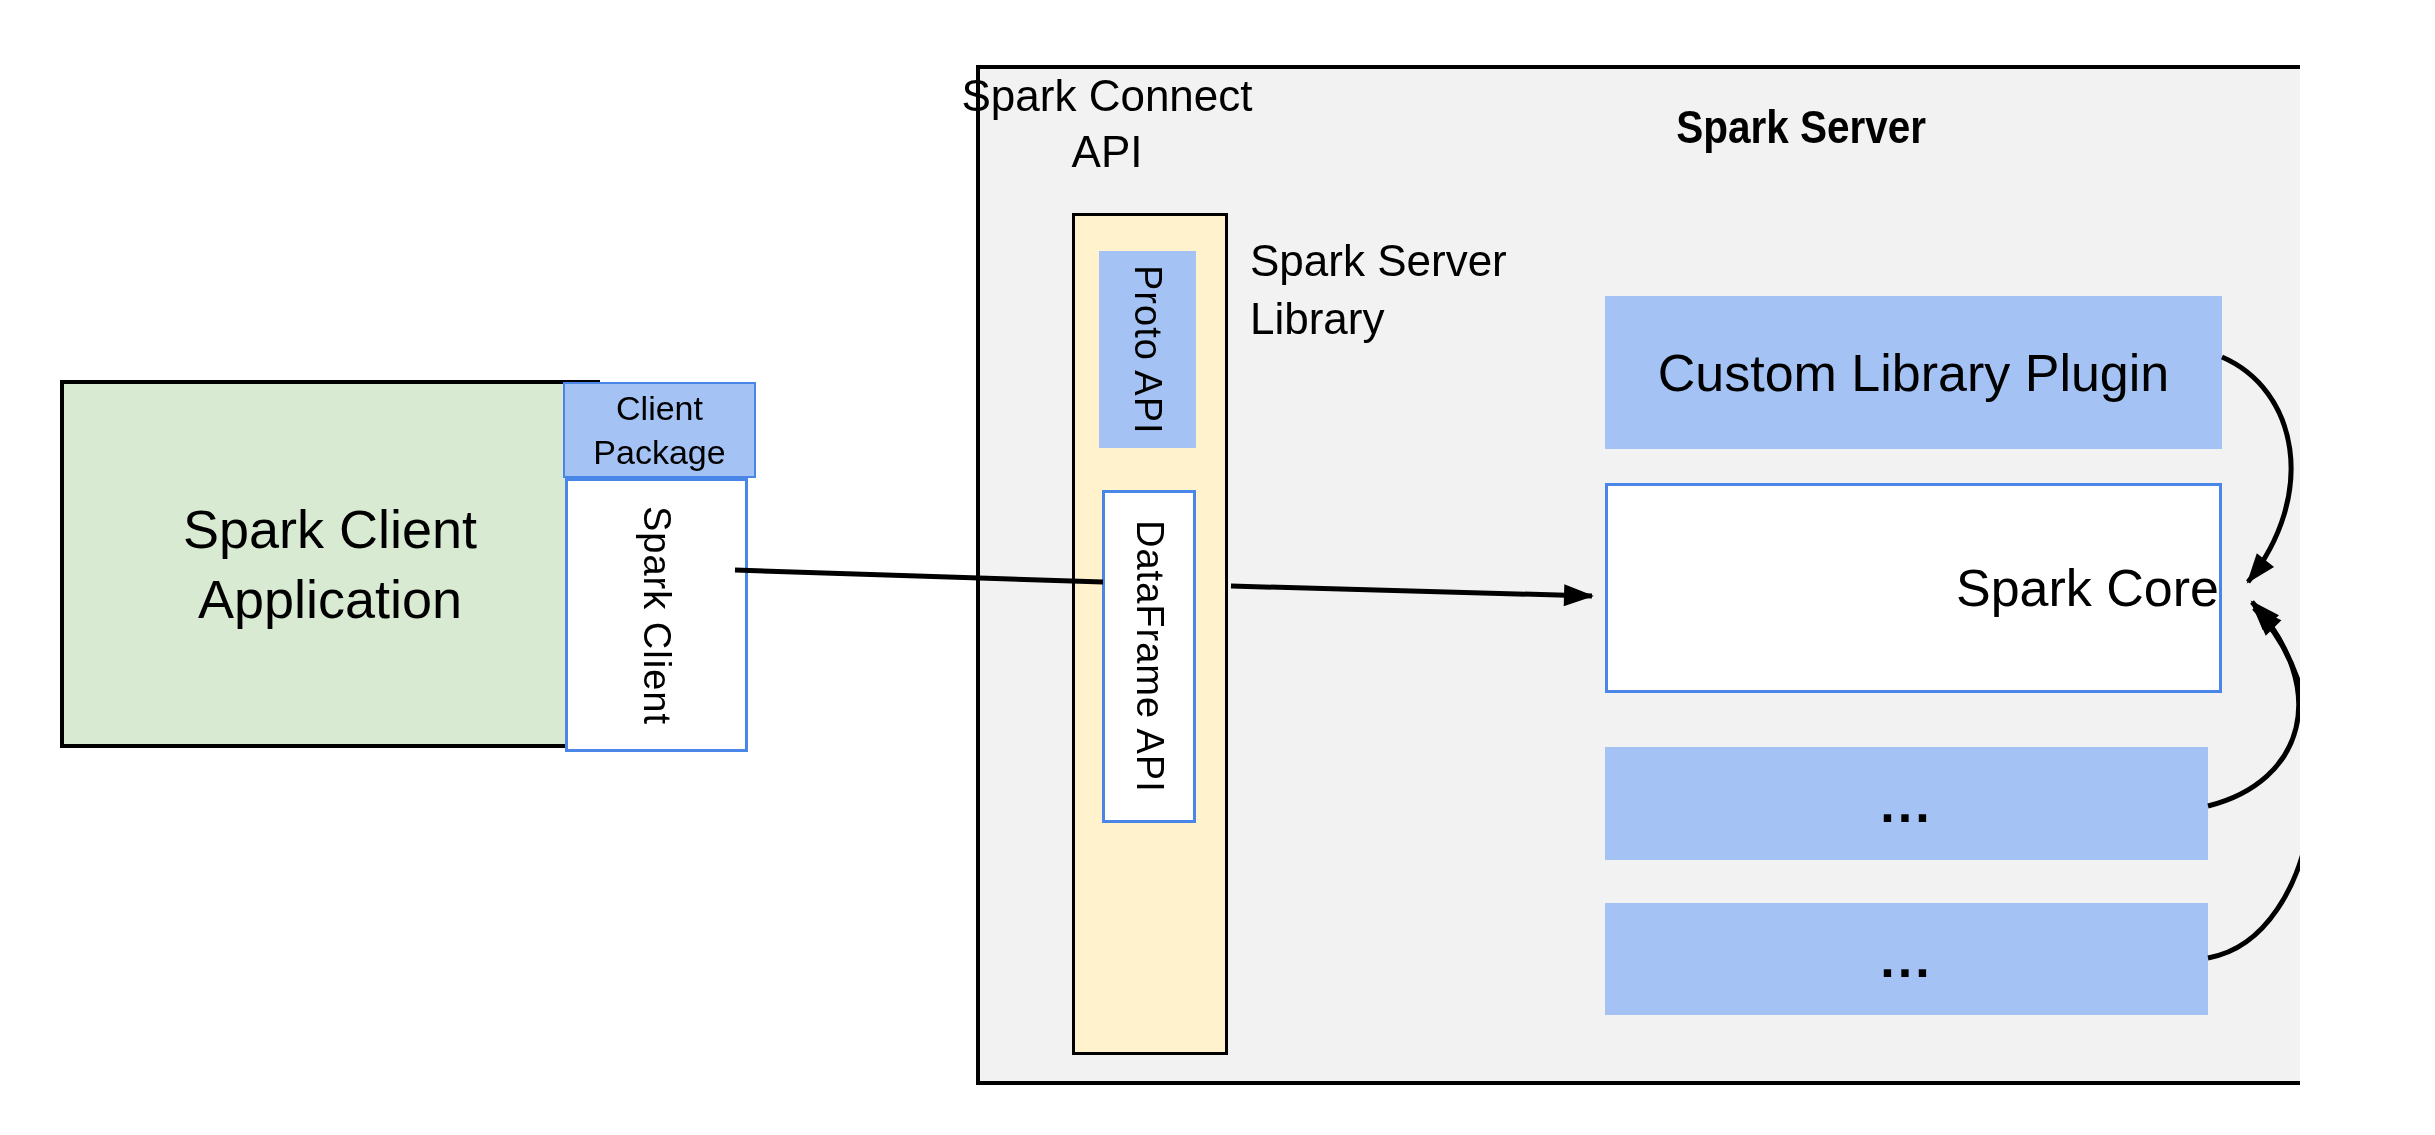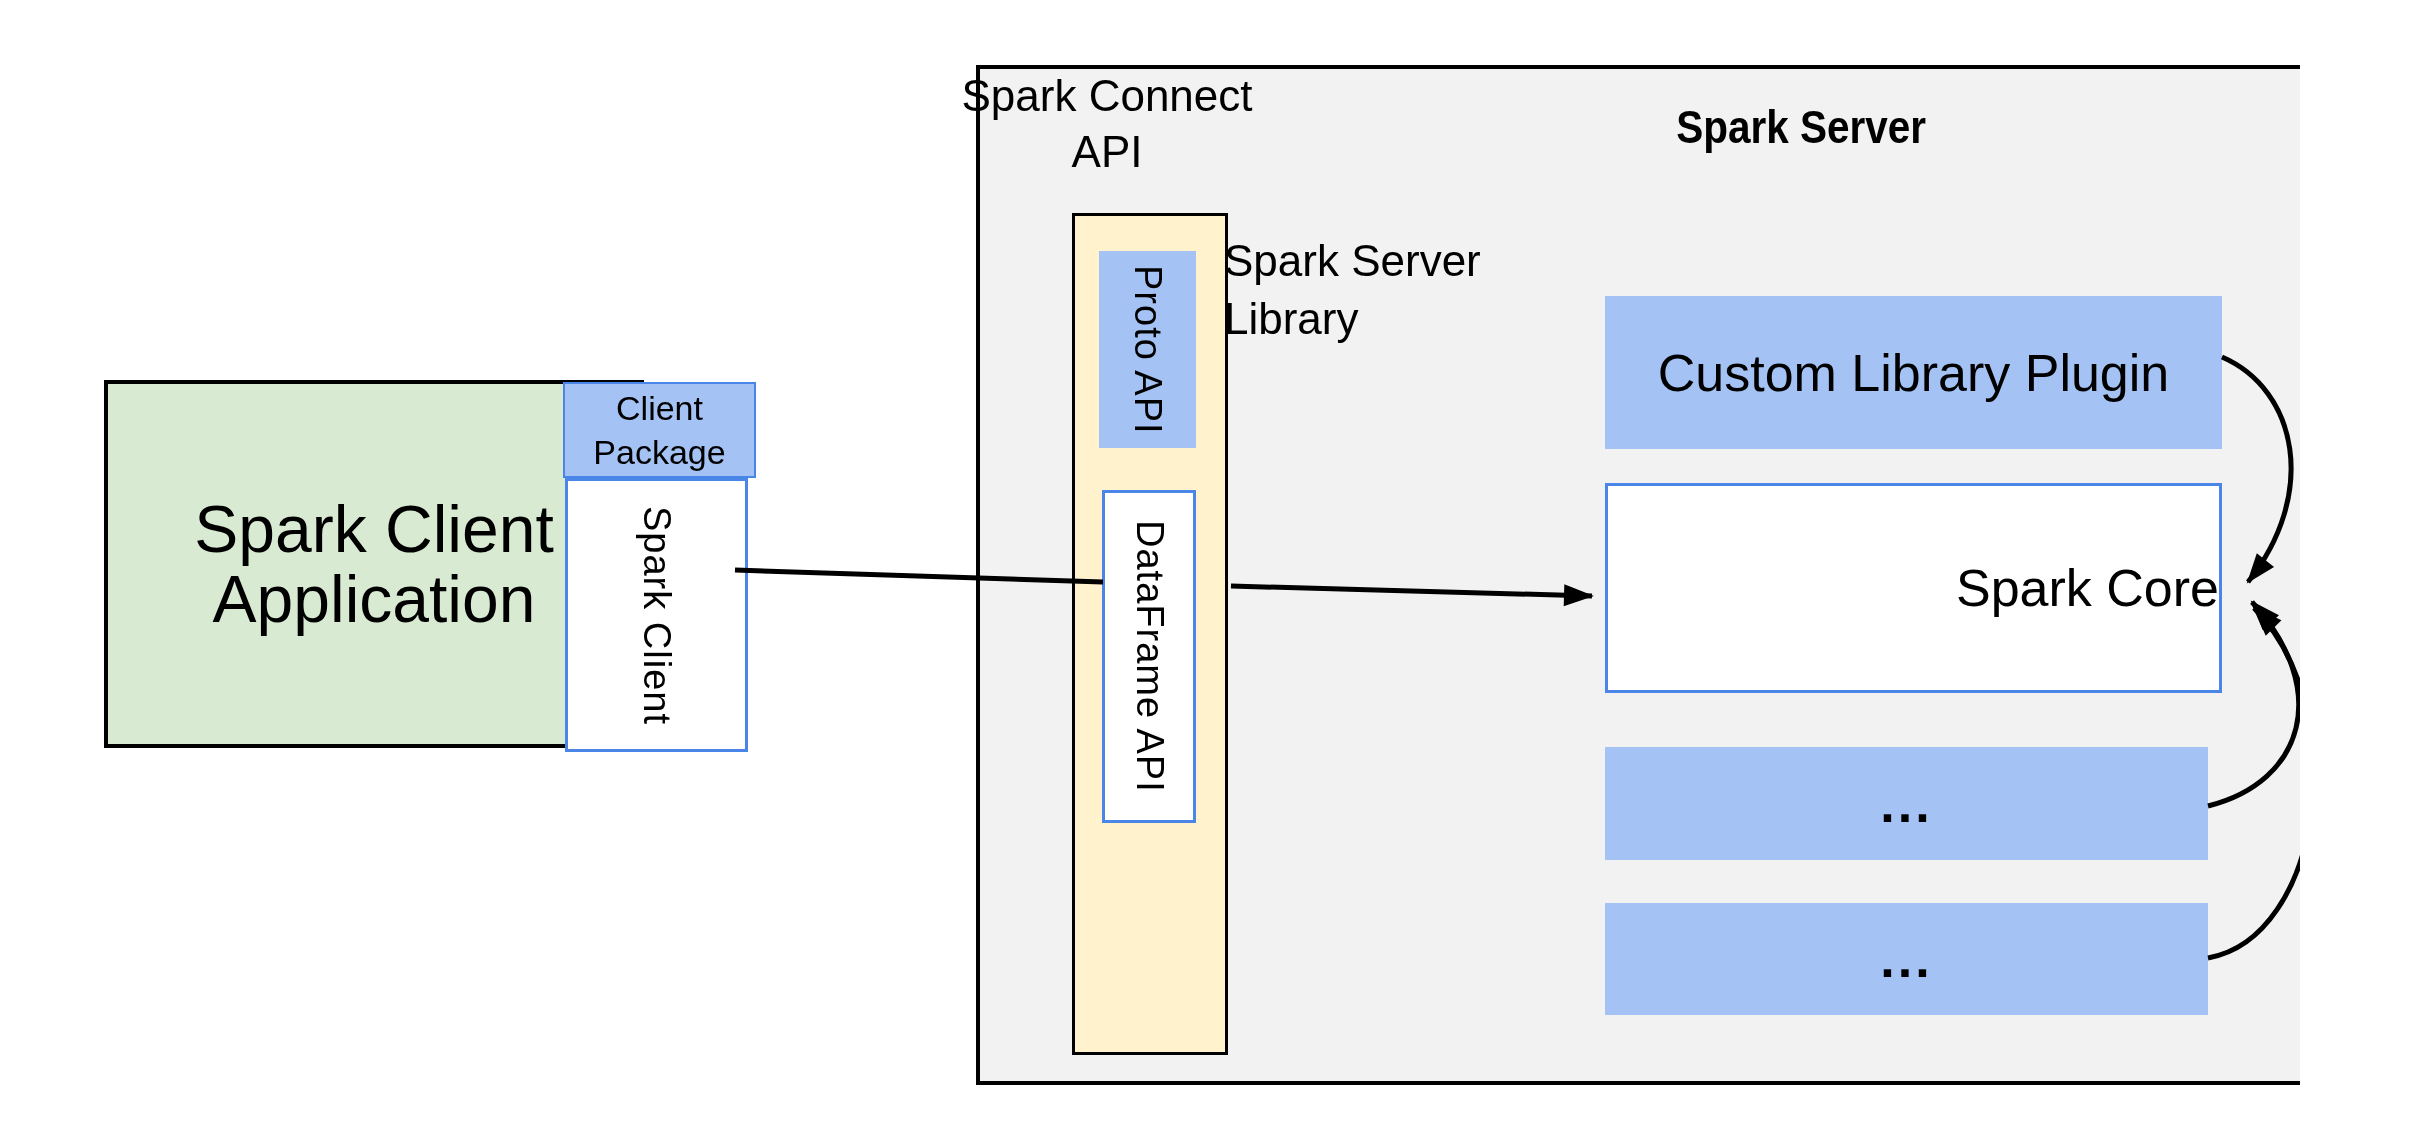--- a/index.html
+++ b/index.html
@@ -13,21 +13,21 @@
   .outer{
     left:976px;top:65px;width:1397px;height:1020px;
     background:var(--gray_fill);border:4px solid #000;
     z-index:1;
   }
 
   
   .green{
     left:60px;top:380px;width:540px;height:368px;
     background:var(--green_fill);border:4px solid #000;
-    z-index:2;font-size:66px;line-height:70px;margin-left:44px;
+    z-index:2;font-size:54px;line-height:70px;
   }
   .green .label{width:460px;}
   .spark-client{
     left:565px;top:478px;width:183px;height:274px;
     background:#fff;border:3px solid var(--blue_border);
     z-index:3;
   }
   .client-package{
     left:563px;top:382px;width:193px;height:96px;
     background:var(--blue_fill);border:2px solid var(--blue_border);
@@ -80,21 +80,21 @@
   .t-connect{
     position:absolute;left:952px;top:68px;width:310px;z-index:5;
     font-size:44px;line-height:56px;text-align:center;
   }
   .t-server-title{
     position:absolute;left:1660px;top:100px;width:270px;z-index:5;
     font-size:46px;font-weight:bold;text-align:center;
     transform:scaleX(.88);transform-origin:center;white-space:nowrap;
   }
   .t-library{
-    position:absolute;left:1224px;top:232px;width:300px;z-index:5;
+    position:absolute;left:1250px;top:232px;width:300px;z-index:5;
     font-size:44px;line-height:58px;text-align:left;
   }
 
   svg.overlay{position:absolute;left:0;top:0;z-index:50;pointer-events:none;}
 </style>
 </head>
 <body>
 
 <div id="canvas">
 

